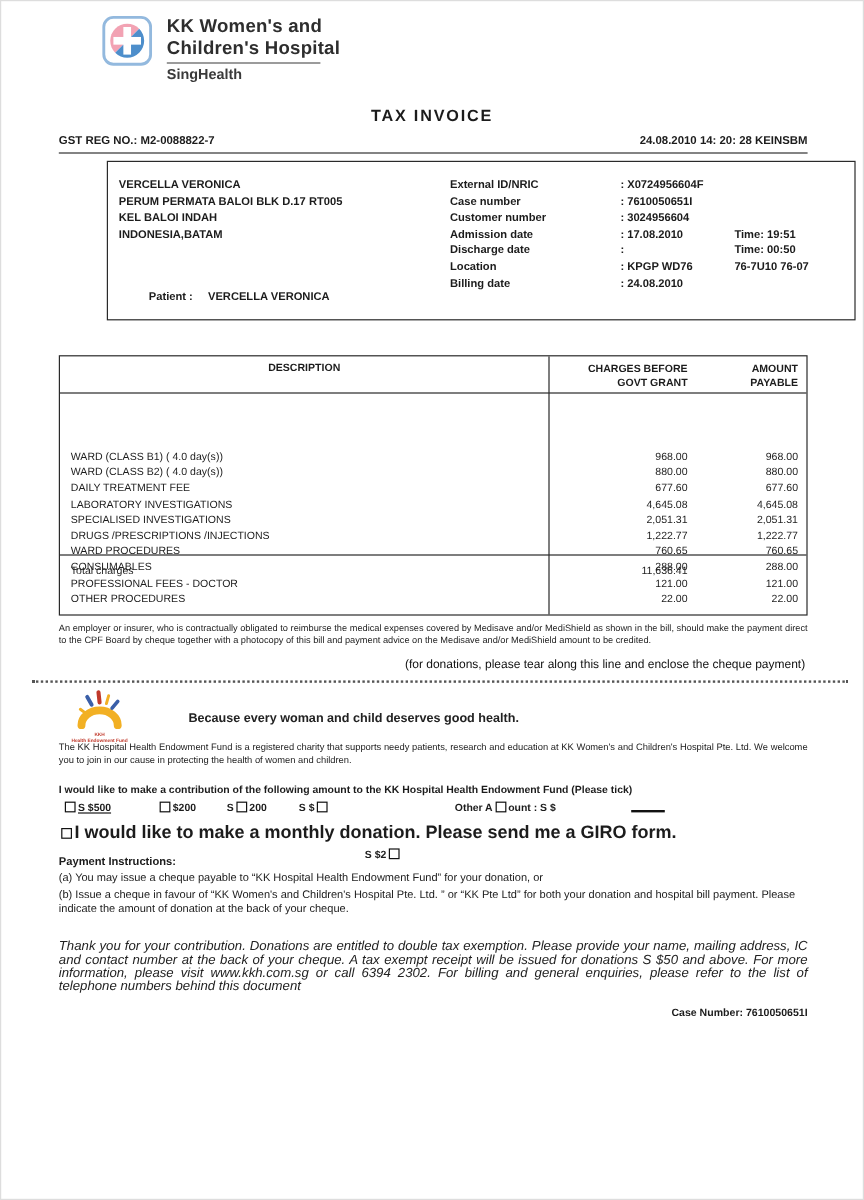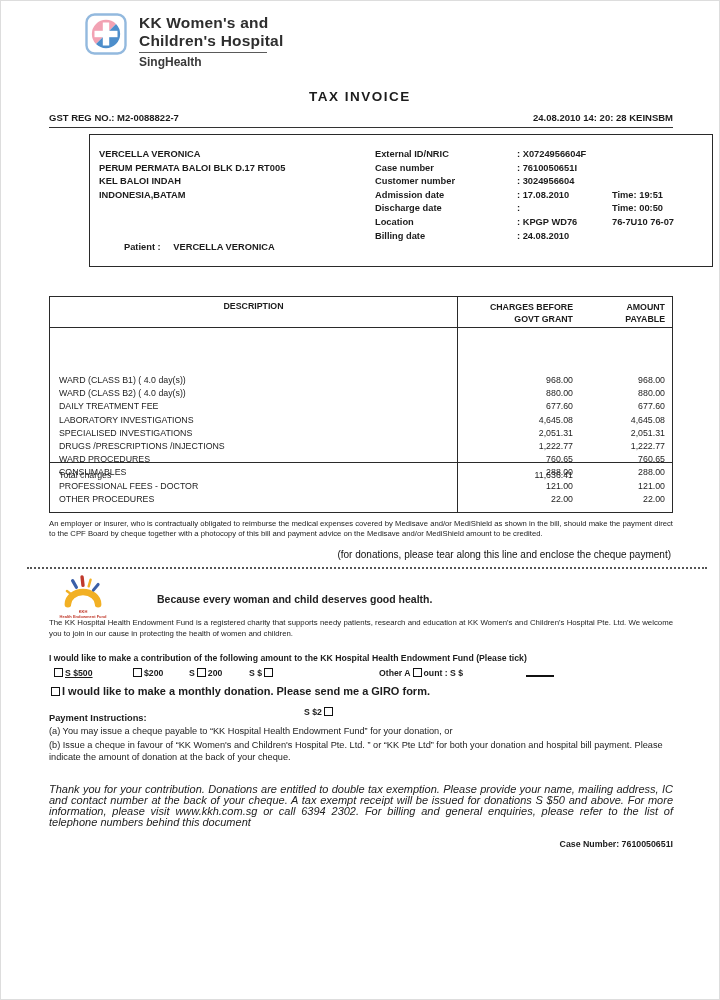--- a/index.html
+++ b/index.html
@@ -64,21 +64,21 @@
           line-height:10.6px; text-align:justify; }
   .contrib{ position:absolute; left:48px; top:652px; width:624px; font-size:8.7px; font-weight:600; }
   .amounts{ position:absolute; left:48px; top:667px; width:624px; height:15px;
             font-size:8.7px; font-weight:600; }
   .opt{ position:absolute; top:0; white-space:nowrap; }
   .cb{ display:inline-block; width:9px; height:9px; border:1.5px solid #111;
        vertical-align:-1px; margin:0 2px; background:#fff; }
   .opt-1{left:3px;text-decoration:underline;} .opt-2{left:82px;} .opt-3{left:140px;} .opt-4{left:200px;}
   .opt-5{left:255px;margin-top:39px;} .opt-6{left:330px;}
   .amount-dash{ position:absolute; left:477px; top:7px; width:28px; height:2px; background:#111; }
-  .monthly{ position:absolute; left:48px; top:684px; font-size:11px; font-weight:600; }
+  .monthly{ position:absolute; left:48px; top:684px; font-size:15px; font-weight:600; }
   .pay-title{ position:absolute; left:48px; top:712px; font-size:9.3px; font-weight:bold; }
   .pay-a{ position:absolute; left:48px; top:725px; width:624px; font-size:9.2px; }
   .pay-b{ position:absolute; left:48px; top:738px; width:624px; font-size:9.2px; line-height:12.4px; }
   .thanks{ position:absolute; left:48px; top:783px; width:624px; font-size:11px;
            line-height:11px; font-style:italic; font-weight:400; text-align:justify; color:#222; }
   .case-line{ position:absolute; left:48px; top:838px; width:624px; text-align:right;
               font-size:8.8px; font-weight:600; }
 
   
   .watermark{ position:absolute; right:14px; top:1013px; display:flex; align-items:flex-end;

